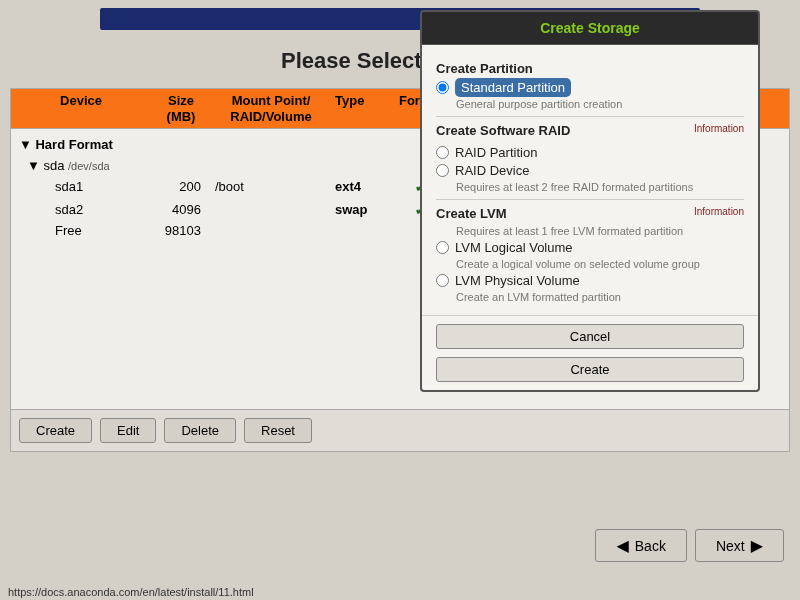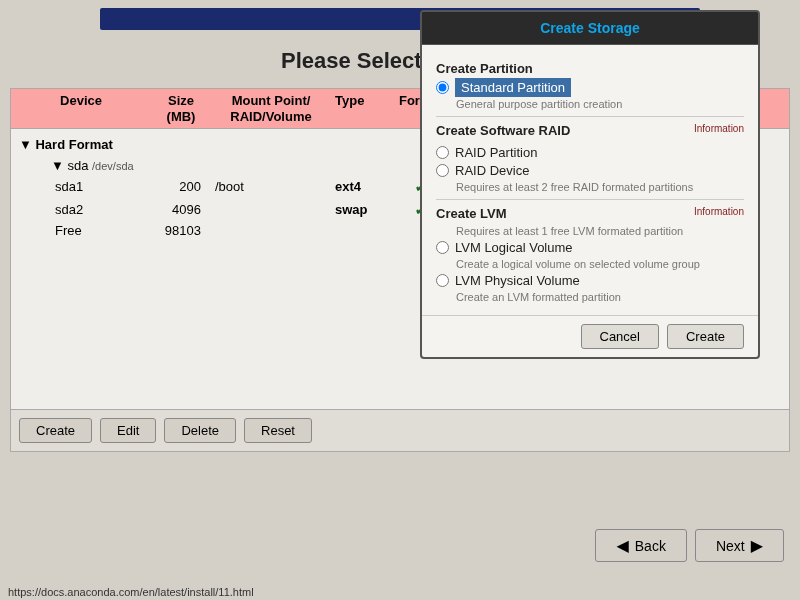--- a/index.html
+++ b/index.html
@@ -36,21 +36,21 @@
       background: #f0eeea;
       border: 1px solid #aaa;
       margin: 0 10px;
       padding: 0;
       position: relative;
     }
 
     
     .table-header {
       display: flex;
-      background: #fca5a5;
+      background: #f97316;
       border-bottom: 1px solid #aaa;
       padding: 4px 0;
     }
     .col-device { width: 140px; padding: 0 8px; font-weight: bold; text-align: center; }
     .col-size { width: 60px; padding: 0 4px; font-weight: bold; text-align: center; }
     .col-mount { width: 120px; padding: 0 4px; font-weight: bold; text-align: center; }
     .col-type { width: 60px; padding: 0 4px; font-weight: bold; }
     .col-format { width: 60px; padding: 0 4px; font-weight: bold; text-align: center; }
 
     
@@ -65,21 +65,21 @@
     }
     .row-device { width: 140px; padding: 0 8px; }
     .row-size { width: 60px; padding: 0 4px; text-align: right; padding-right: 10px; }
     .row-mount { width: 120px; padding: 0 4px; }
     .row-type { width: 60px; padding: 0 4px; font-weight: bold; }
     .row-format { width: 60px; padding: 0 4px; text-align: center; }
 
     .checkmark { color: #1a6c1a; font-size: 16px; font-weight: bold; }
 
     .group-label { font-weight: bold; padding: 2px 8px; }
-    .sub-label { padding-left: 40px; }
+    .sub-label { padding-left: 16px; }
     .sub-sub-label { padding-left: 44px; }
 
     .dev-small { font-size: 11px; color: #555; }
 
     
     .toolbar {
       display: flex;
       gap: 8px;
       padding: 8px;
       background: #e0ddd6;
@@ -141,21 +141,21 @@
       top: 10px;
       left: 420px;
     }
 
     .dialog-title {
       background: #2a2a2a;
       text-align: center;
       padding: 8px 0;
       font-size: 14px;
       font-weight: bold;
-      color: #0ea5e9;
+      color: #84cc16;
       border-bottom: 1px solid #555;
       border-radius: 2px 2px 0 0;
     }
 
     .dialog-body {
       background: #f5f3ef;
       color: #222;
       padding: 10px 14px;
     }
 
@@ -185,37 +185,38 @@
       font-size: 11px;
       color: #777;
       margin-left: 20px;
       margin-bottom: 2px;
     }
 
     .selected-option {
       background: #3a6ea5;
       color: #fff;
       padding: 2px 6px;
-      border-radius: 0;
+      border-radius: 5px;
     }
 
     .divider {
       border: none;
       border-top: 1px solid #ccc;
       margin: 6px 0;
     }
 
     .dialog-footer {
       background: #f5f3ef;
       display: flex;
       justify-content: flex-end;
       gap: 8px;
       padding: 8px 14px;
       border-top: 1px solid #ccc;
       border-radius: 0 0 2px 2px;
+      flex-direction: column;
     }
 
     .dialog-btn {
       padding: 4px 18px;
       border: 1px solid #888;
       border-radius: 3px;
       background: #e0ddd6;
       cursor: pointer;
       font-size: 13px;
     }

